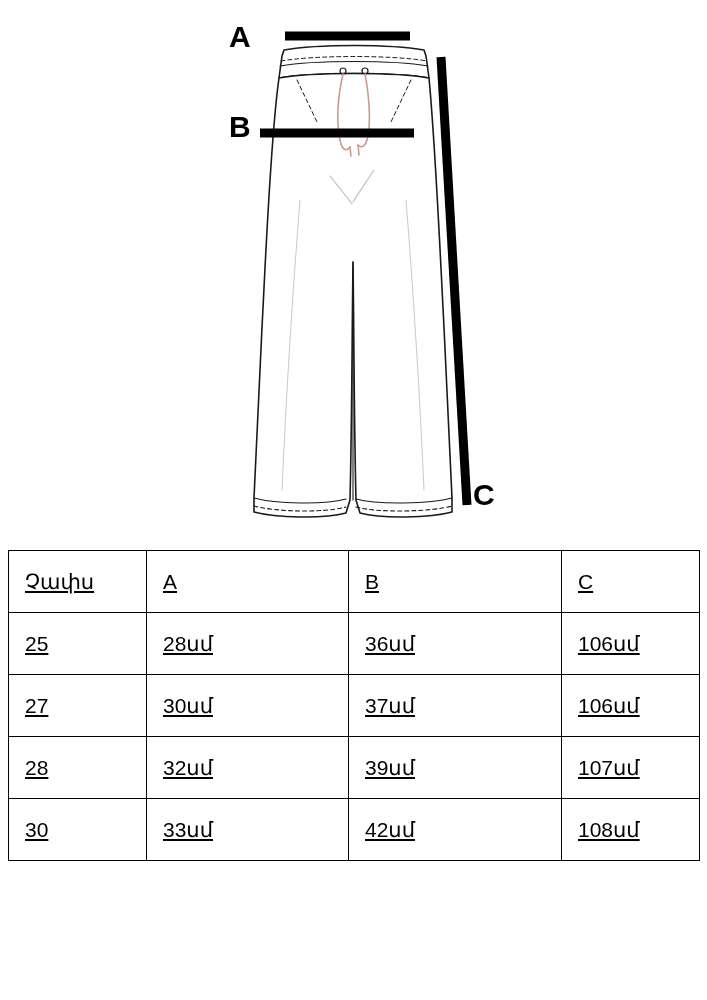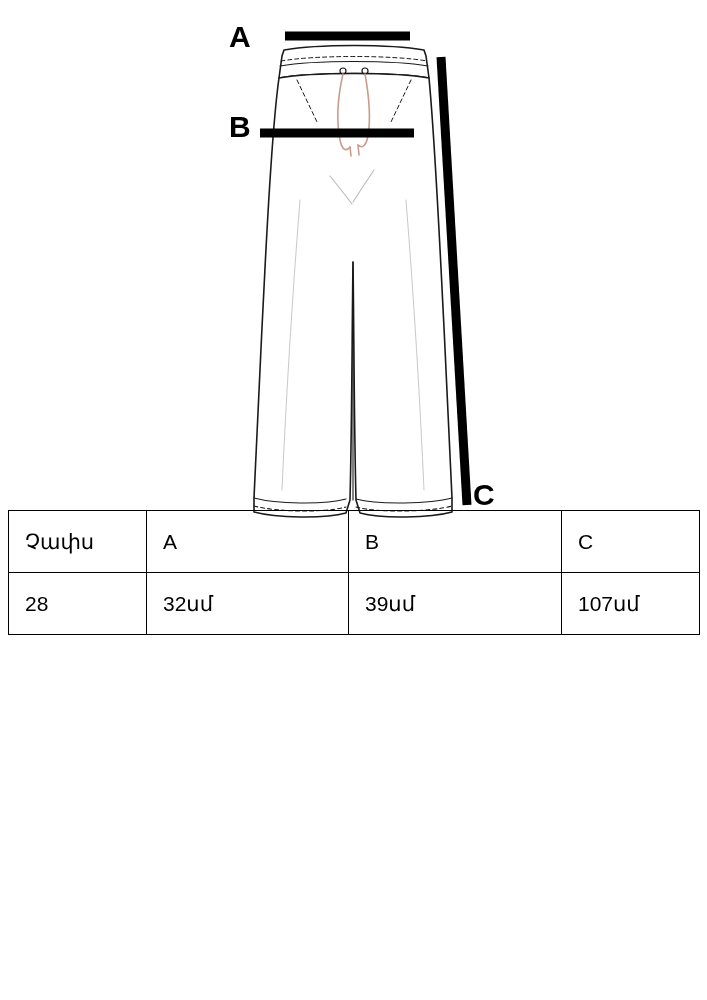--- a/index.html
+++ b/index.html
@@ -41,24 +41,25 @@
     color: #000000;
   }
   #label-a { left: 229px; top: 22px; }
   #label-b { left: 229px; top: 112px; }
   #label-c { left: 473px; top: 480px; }
 
   
   #size-table {
     position: absolute;
     left: 8px;
-    top: 510px;
+    top: 550px;
     width: 691px;
     border-collapse: collapse;
     table-layout: fixed;
+    text-decoration: underline;
   }
   #size-table td, #size-table th {
     border: 1px solid #000000;
     height: 62px;
     padding: 0 0 0 16px;
     text-align: left;
     font-size: 21px;
     font-weight: normal;
     font-family: "Liberation Sans", sans-serif;
     color: #000000;
@@ -149,21 +150,39 @@
     <thead>
       <tr>
         <th>Չափս</th>
         <th>A</th>
         <th>B</th>
         <th>C</th>
       </tr>
     </thead>
     <tbody>
       <tr>
+        <td>25</td>
+        <td>28սմ</td>
+        <td>36սմ</td>
+        <td>106սմ</td>
+      </tr>
+      <tr>
+        <td>27</td>
+        <td>30սմ</td>
+        <td>37սմ</td>
+        <td>106սմ</td>
+      </tr>
+      <tr>
         <td>28</td>
         <td>32սմ</td>
         <td>39սմ</td>
         <td>107սմ</td>
+      </tr>
+      <tr>
+        <td>30</td>
+        <td>33սմ</td>
+        <td>42սմ</td>
+        <td>108սմ</td>
       </tr>
     </tbody>
   </table>
 
 </div>
 
 </body></html>

